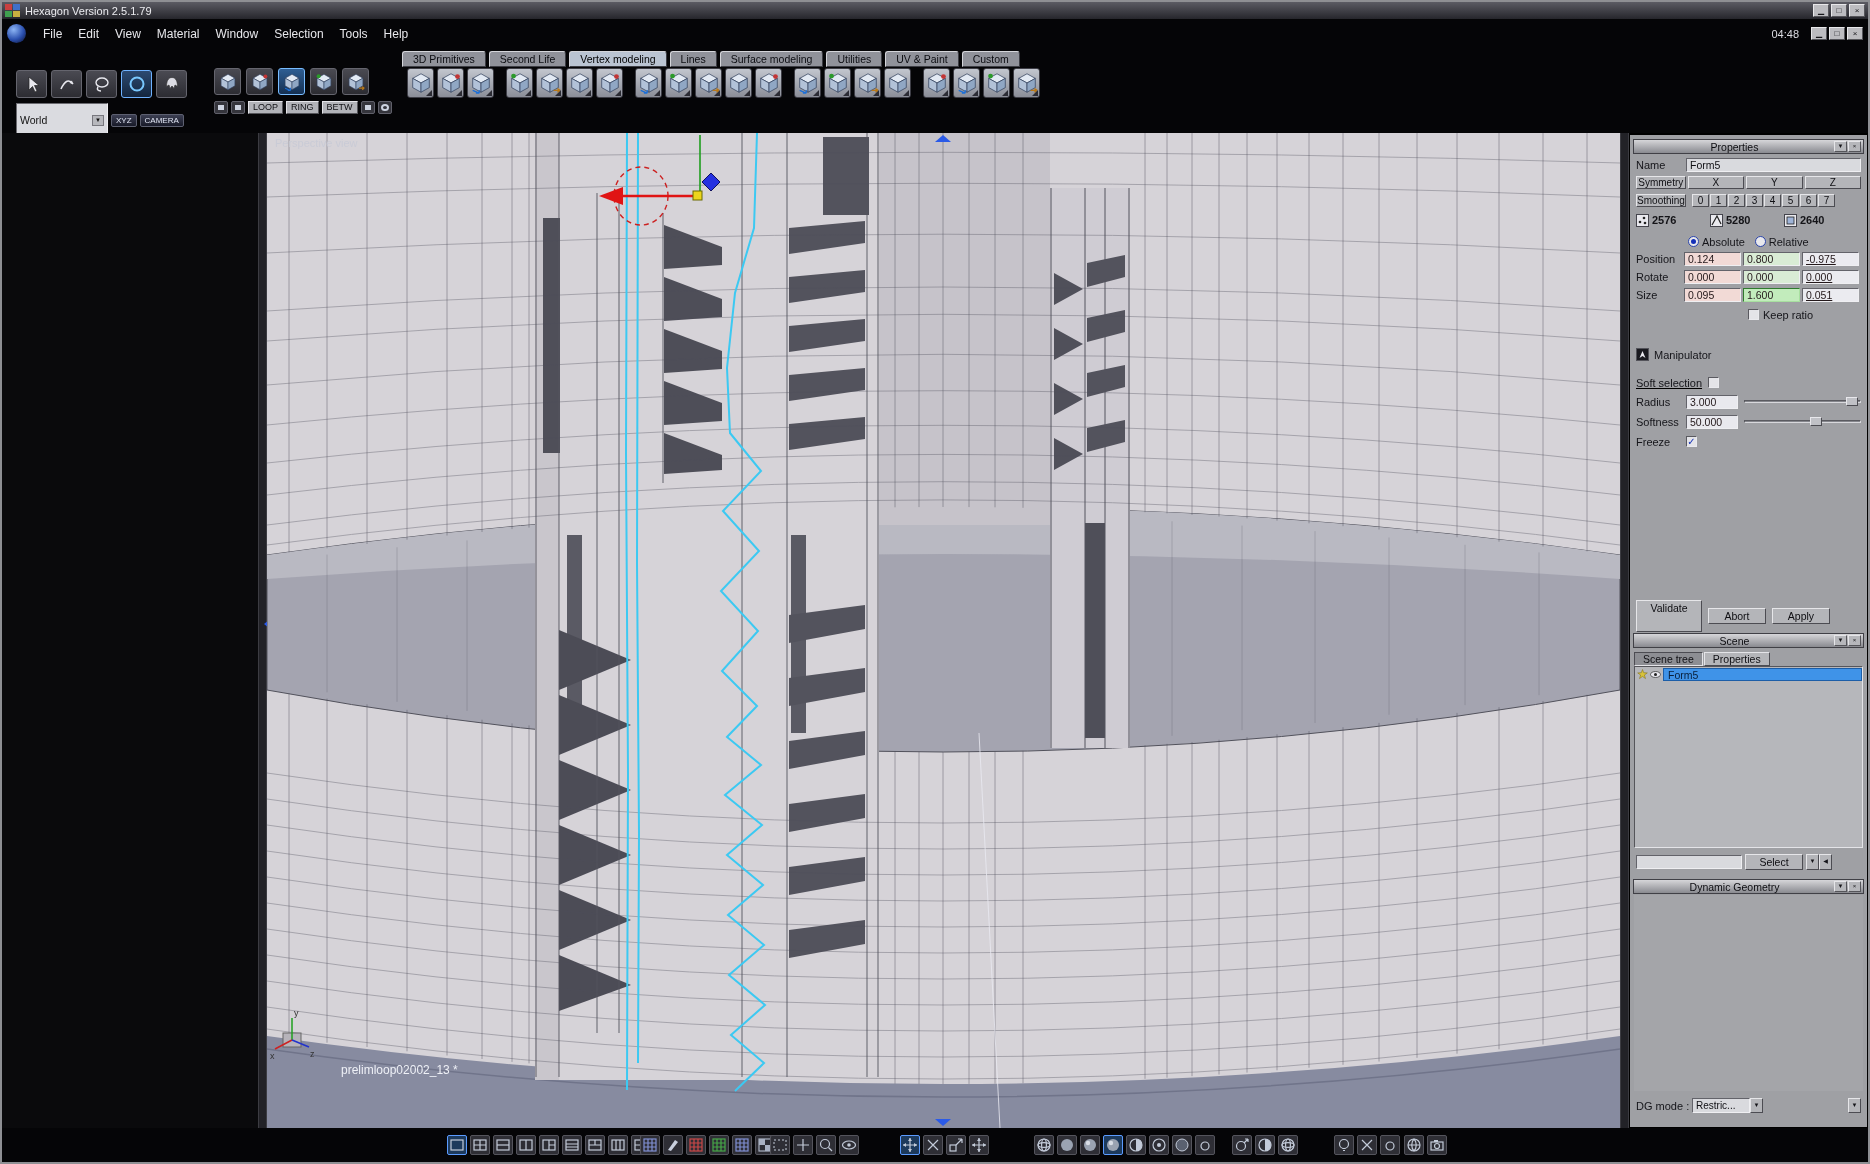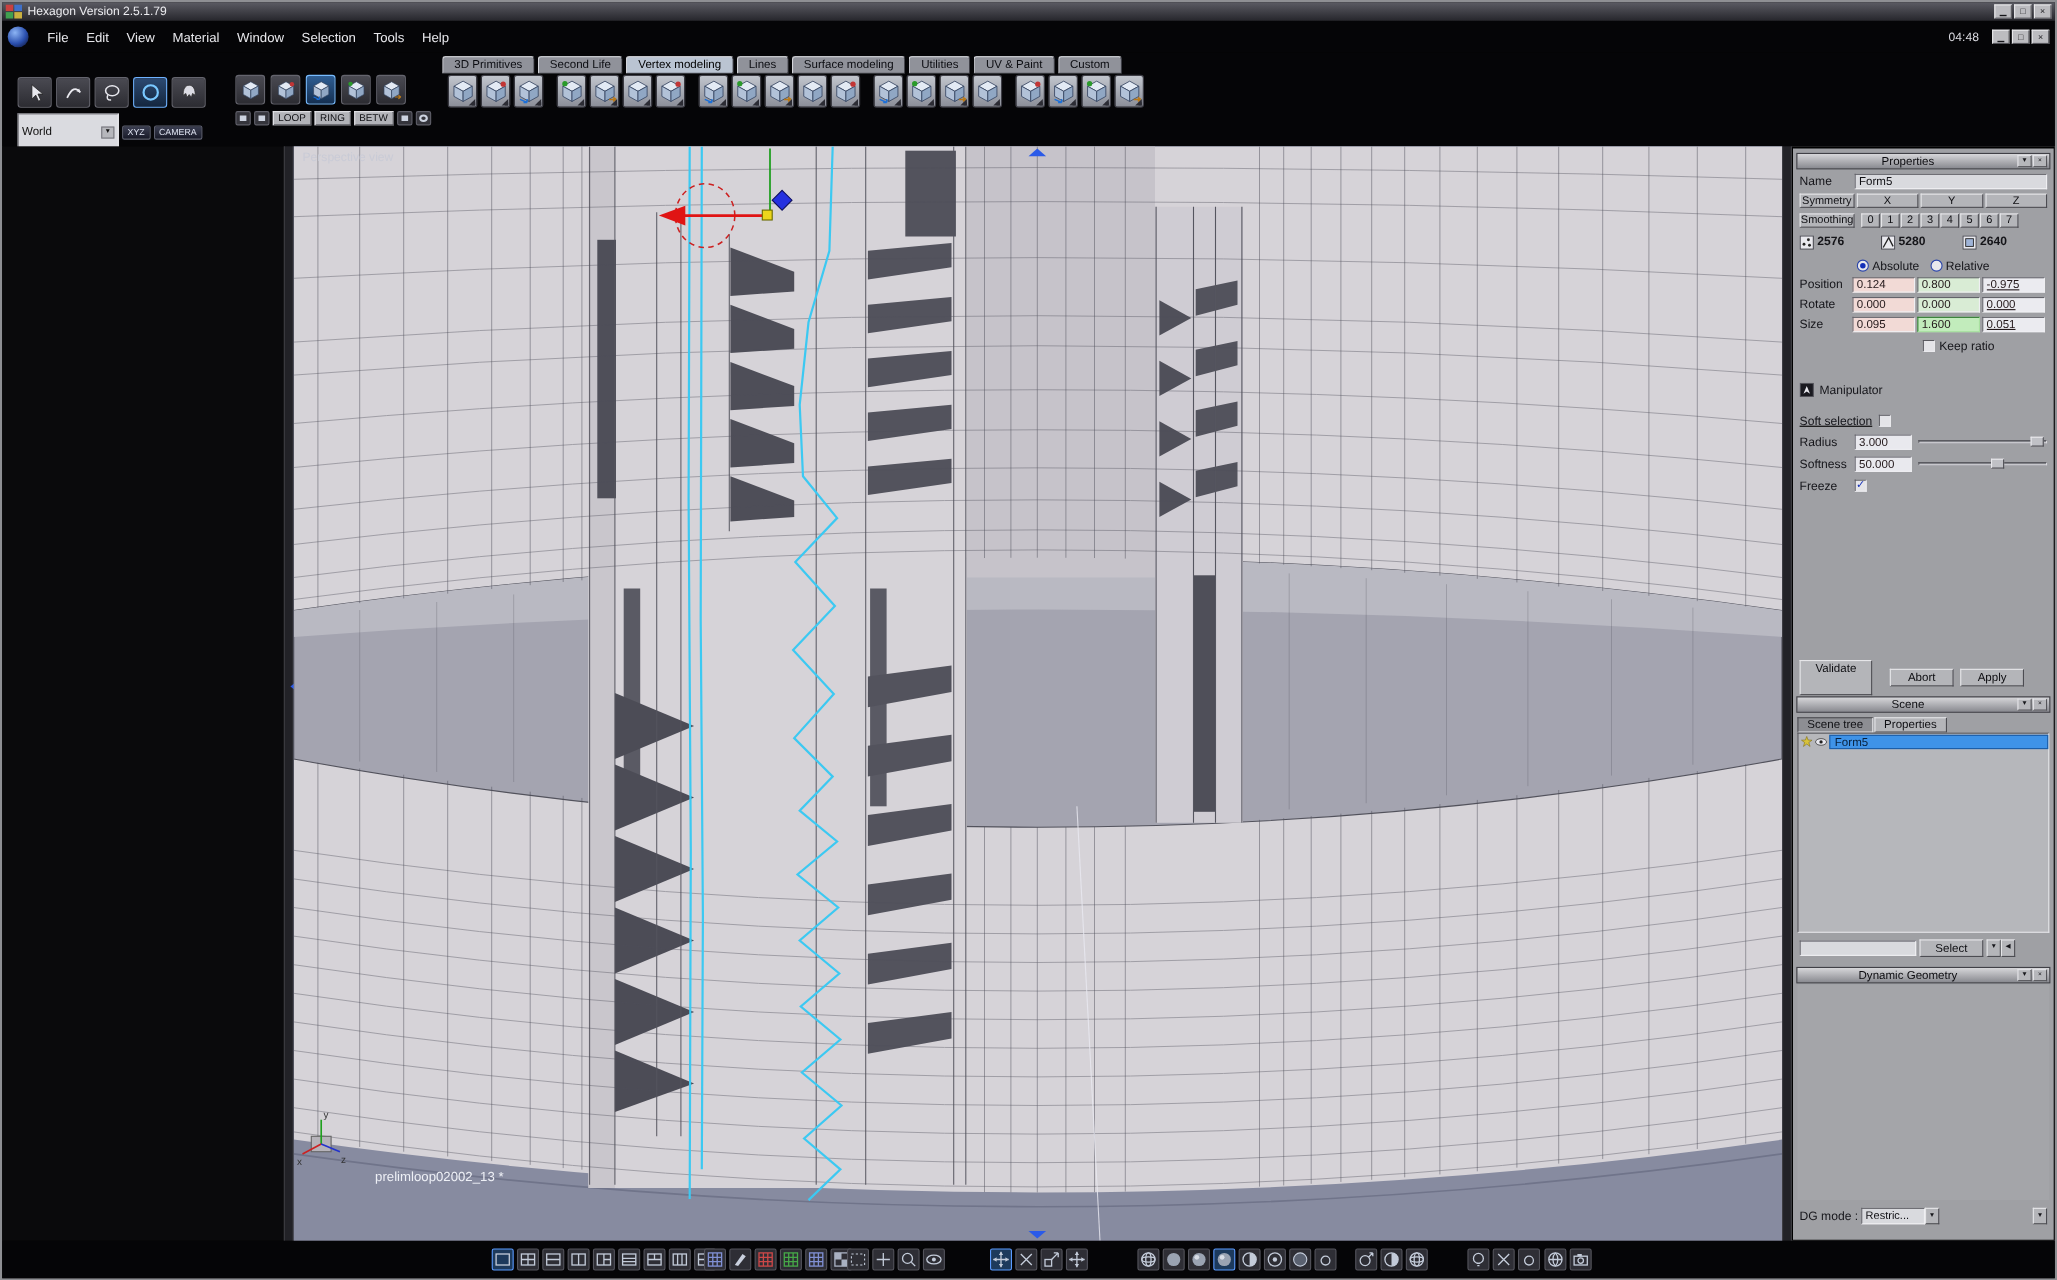--- a/index.html
+++ b/index.html
@@ -757,21 +757,21 @@
             <span class="handle" style="left:56%;"></span>
           </span>
       </div>
 
       <div class="prow" style="top:299px;">
         <span class="plabel" style="width:50px;">Freeze</span>
         <span class="checkbox">✓</span>
       </div>
 
       <div class="prow" style="top:472px;height:17px;">
-        <span class="btn" style="width:66px;height:32px;line-height:14px;margin-right:16px;">Validate</span>
+        <span class="btn" style="width:66px;height:32px;line-height:14px;margin-right:6px;">Validate</span>
         <span class="btn" style="width:58px;height:16px;line-height:14px;margin-right:6px;">Abort</span>
         <span class="btn" style="width:58px;height:16px;line-height:14px;">Apply</span>
       </div>
 
       <div class="panel-hdr" style="top:498px;">
         <span class="hdr-title">Scene</span>
         <span class="hdr-btn">▼</span>
         <span class="hdr-btn">×</span>
       </div>
 

